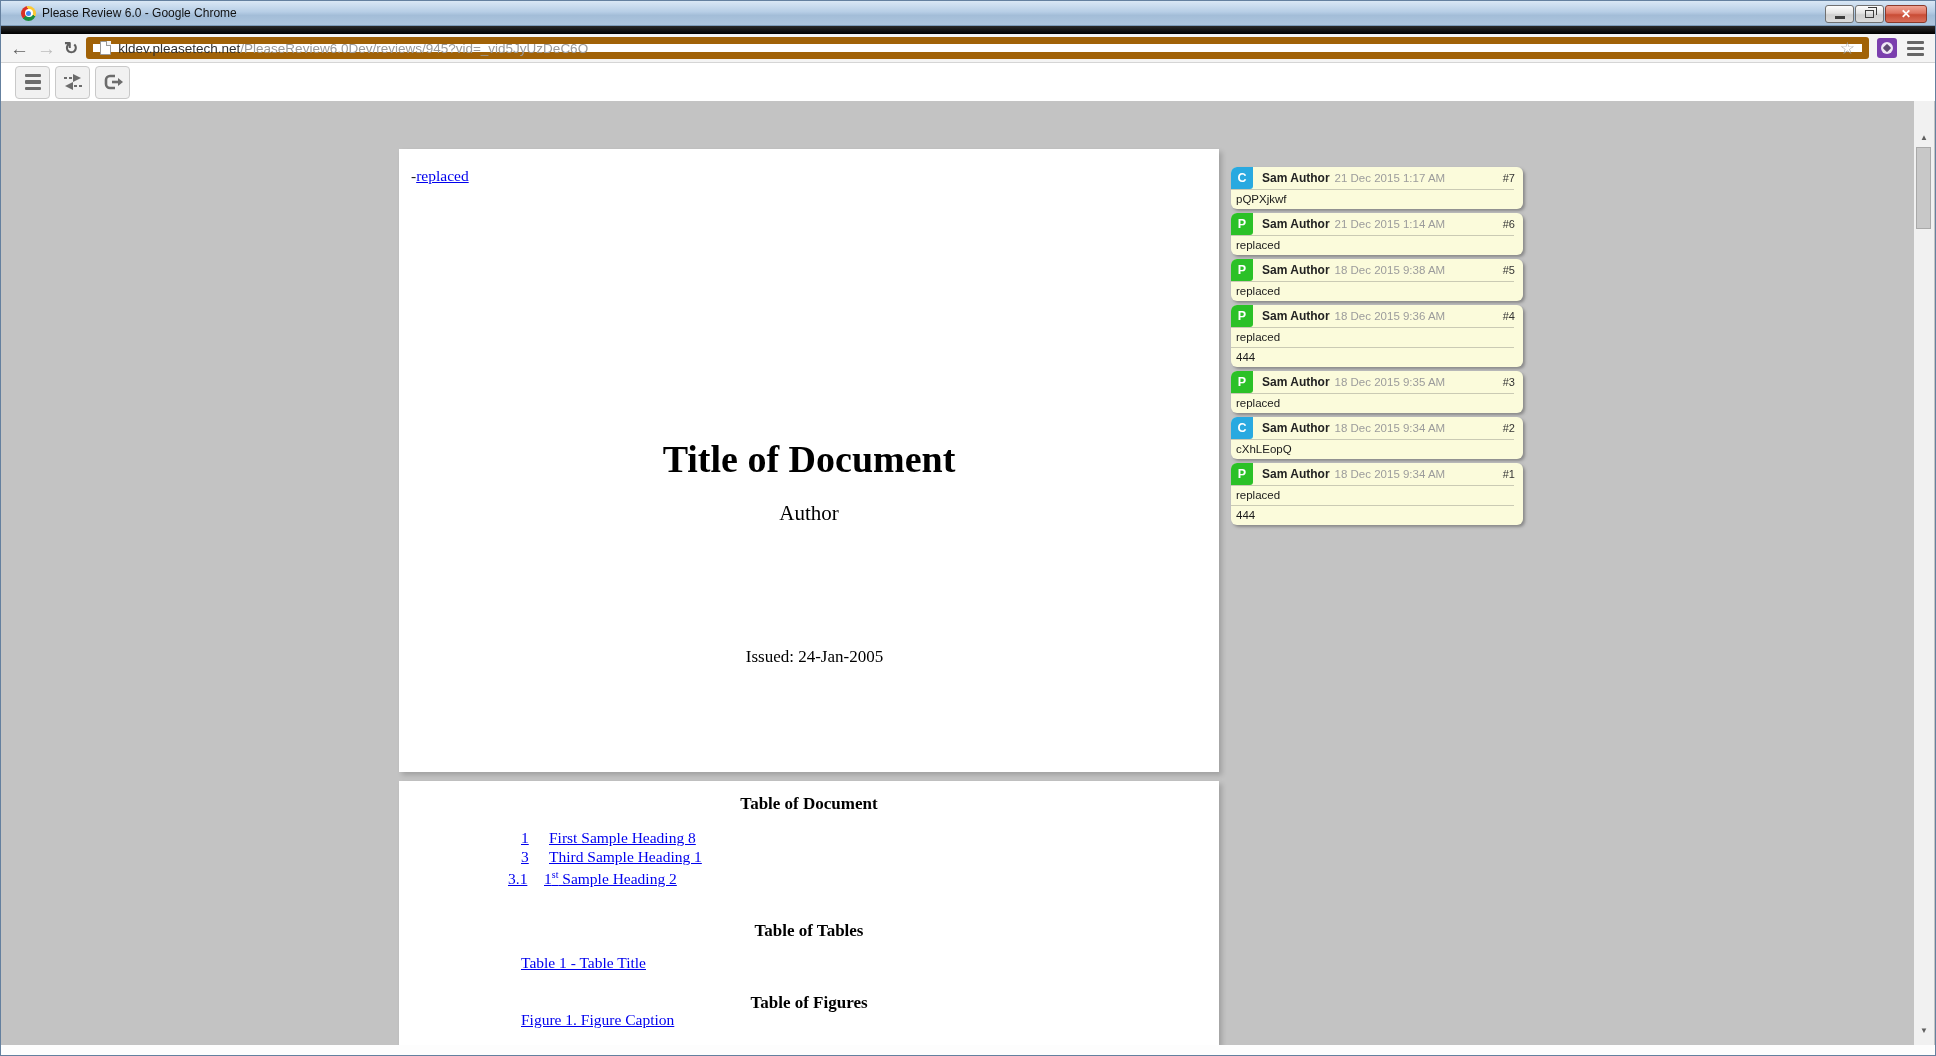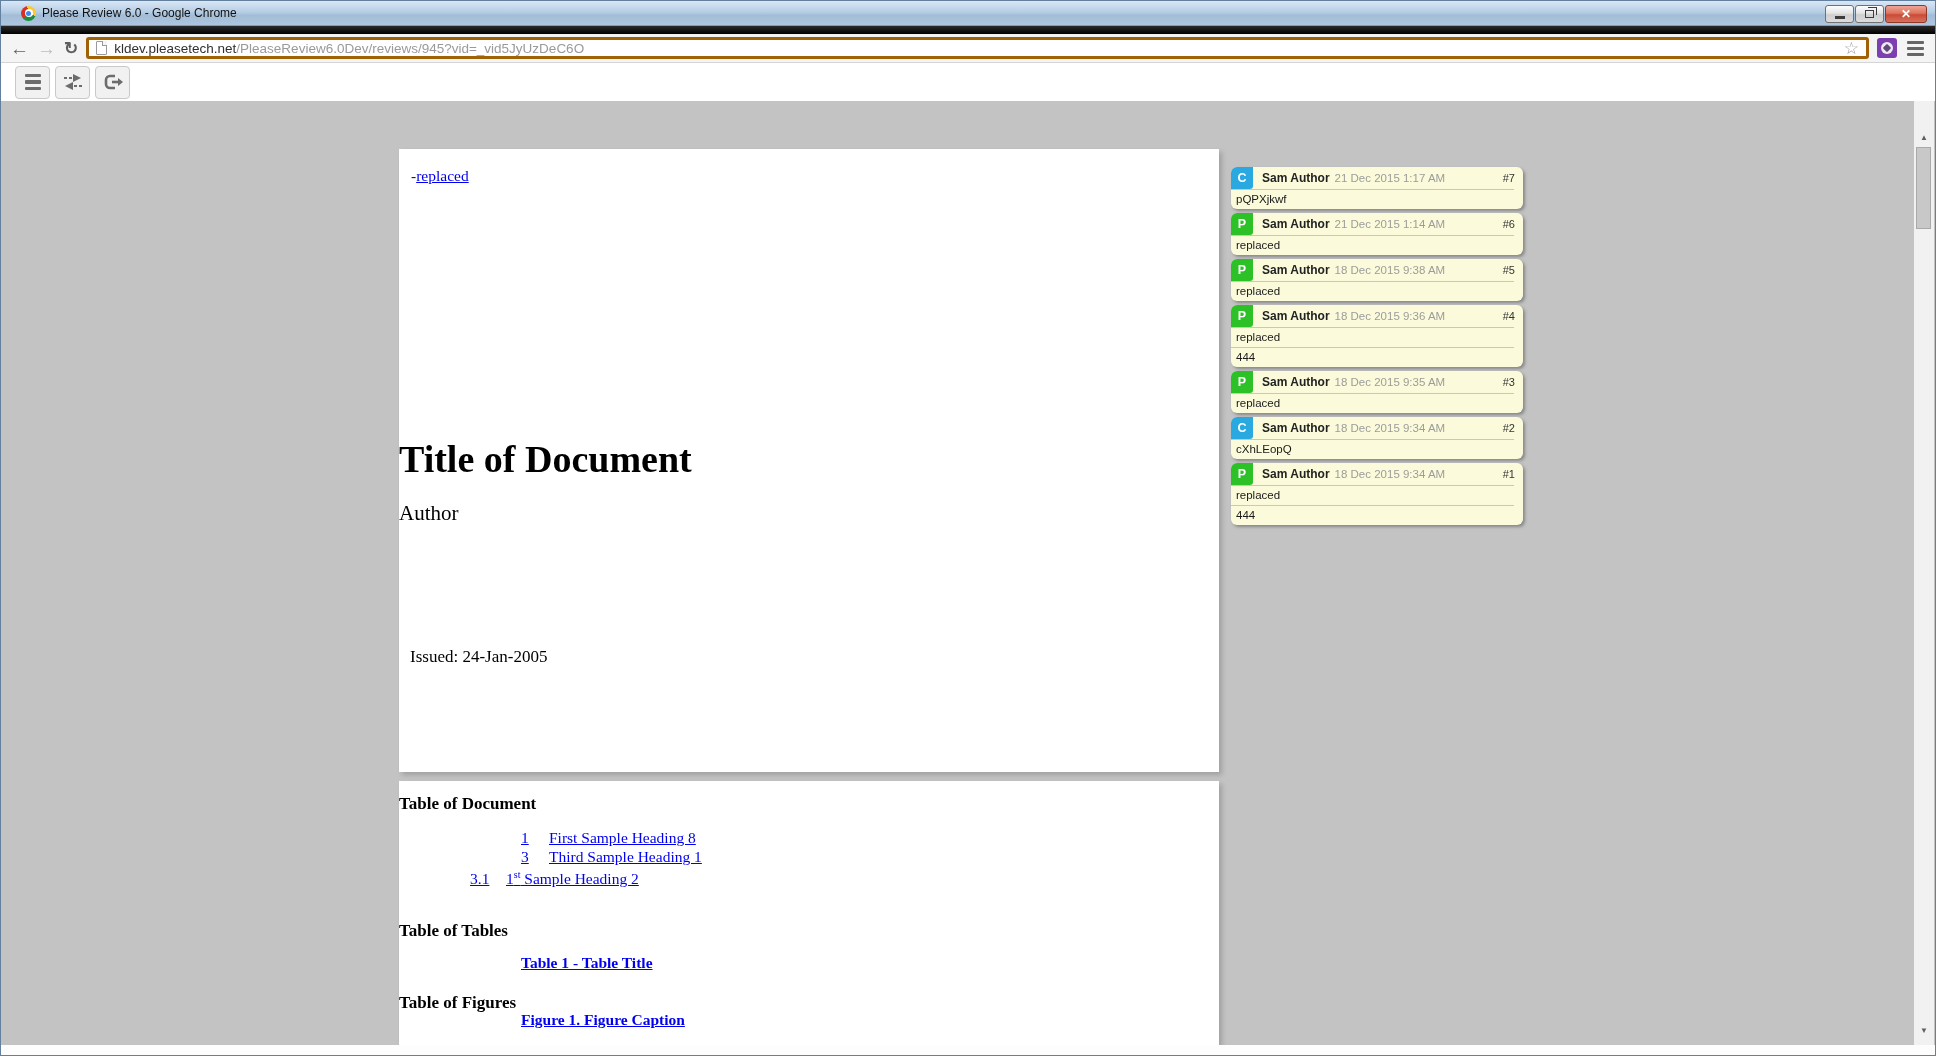--- a/index.html
+++ b/index.html
@@ -30,21 +30,21 @@
   .max-sq:before { content:""; position:absolute; left:2px; top:-4px; width:8px; height:7px; border:1.5px solid #3c3c3c; border-bottom:none; border-left:none; }
 
   .frame-strip { height:8px; flex:0 0 8px; background:linear-gradient(180deg,#2a2a2a,#000); }
 
   
   .chrome-bar { height:29px; flex:0 0 29px; background:#f4f4f4; border-bottom:1px solid #d5d5d5;
                 display:flex; align-items:center; padding:0 9px; gap:8px; }
   .nav-ic { font-size:19px; line-height:1; color:#5f5f5f; font-weight:bold; }
   .nav-ic.disabled { color:#bdbdbd; }
   .reload-ic { font-size:17px; }
-  .omnibox { flex:1; height:22px; background:#fff; border:3px solid #a16207; border-radius:3px;
+  .omnibox { flex:1; height:22px; background:#fff; border:7px solid #a16207; border-radius:3px;
              display:flex; align-items:center; padding:0 7px; gap:7px; }
   .page-ic { width:11px; height:14px; border:1px solid #9a9a9a; border-radius:1px; position:relative; background:#fff; }
   .page-ic:before { content:""; position:absolute; right:-1px; top:-1px; width:4px; height:4px; background:#f4f4f4; border-left:1px solid #9a9a9a; border-bottom:1px solid #9a9a9a; }
   .url { font-size:13.5px; white-space:nowrap; overflow:hidden; flex:1; }
   .url .host { color:#303030; }
   .url .rest { color:#9a9a9a; }
   .star-ic { font-size:17px; color:#9a9a9a; margin-left:auto; }
   .ext-ic { width:20px; height:20px; border-radius:3px; background:#7b3fae; display:flex; align-items:center; justify-content:center; }
   .ext-ic .cmp { width:12px; height:12px; border-radius:50%; background:#efe7f5; position:relative; }
   .ext-ic .cmp:before { content:""; position:absolute; left:3px; top:3px; width:6px; height:6px; background:#5f4a74; border-radius:1px; transform:rotate(45deg); }
@@ -57,34 +57,34 @@
              display:flex; align-items:center; justify-content:center; }
   .burger { display:flex; flex-direction:column; gap:3px; }
   .burger span { width:16px; height:3.5px; background:#6c6c6c; border-radius:1px; }
 
   
   .viewport { position:relative; flex:1; background:#c3c3c3; overflow:hidden; }
   .page { position:absolute; left:398px; width:820px; background:#fff; box-shadow:3px 3px 5px rgba(0,0,0,0.18);
           font-family:"Liberation Serif", serif; color:#000; }
   .page1 { top:48px; height:623px; }
   .page2 { top:680px; height:264px; }
-  .doc-center { position:absolute; left:0; width:100%; text-align:left; }
+  .doc-center { position:absolute; left:0; width:100%; text-align:center; }
   .doc-title { font-size:38px; font-weight:bold; }
   .doc-author { font-size:21px; }
   .doc-issued { font-size:17px;padding-left:11px; }
   .doc-h { font-size:17px; font-weight:bold; }
   .doc-link { color:#0000ee; text-decoration:underline; font-size:15.5px; font-family:"Liberation Serif", serif; }
   .changed-line { position:absolute; left:12px; top:18px; font-size:15.5px; }
   .changed-line .minus { color:#1a1a1a; }
   .toc-list { position:absolute; left:0; top:48px; width:100%; }
   .toc-row { padding-left:122px; line-height:18.5px; }
-  .toc-row.sub { padding-left:71px; }
+  .toc-row.sub { padding-left:109px; }
   .toc-num { display:inline-block; min-width:17px; margin-right:11px; }
   .toc-row.sub .toc-num { min-width:24px; margin-right:12px; }
-  .lone-link { position:absolute; left:122px;font-weight:bold; }
+  .lone-link { position:absolute; left:122px; }
   sup { font-size:10px; }
 
   
   .comments { position:absolute; left:1230px; top:66px; width:292px; }
   .card { background:#fbfbdb; border-radius:6px; box-shadow:2px 2px 3px rgba(90,90,90,0.55); margin-bottom:4px; overflow:hidden; }
   .card-head { display:flex; align-items:center; height:22px; }
   .badge { width:22px; height:22px; color:#fff; font-weight:bold; font-size:12.5px;
            display:flex; align-items:center; justify-content:center; border-radius:0 0 3px 0; flex:0 0 22px; }
   .c-author { font-weight:bold; font-size:12px; color:#222; margin-left:9px; margin-right:5px; white-space:nowrap; }
   .c-time { font-size:11.5px; color:#9c9c9c; white-space:nowrap; }

